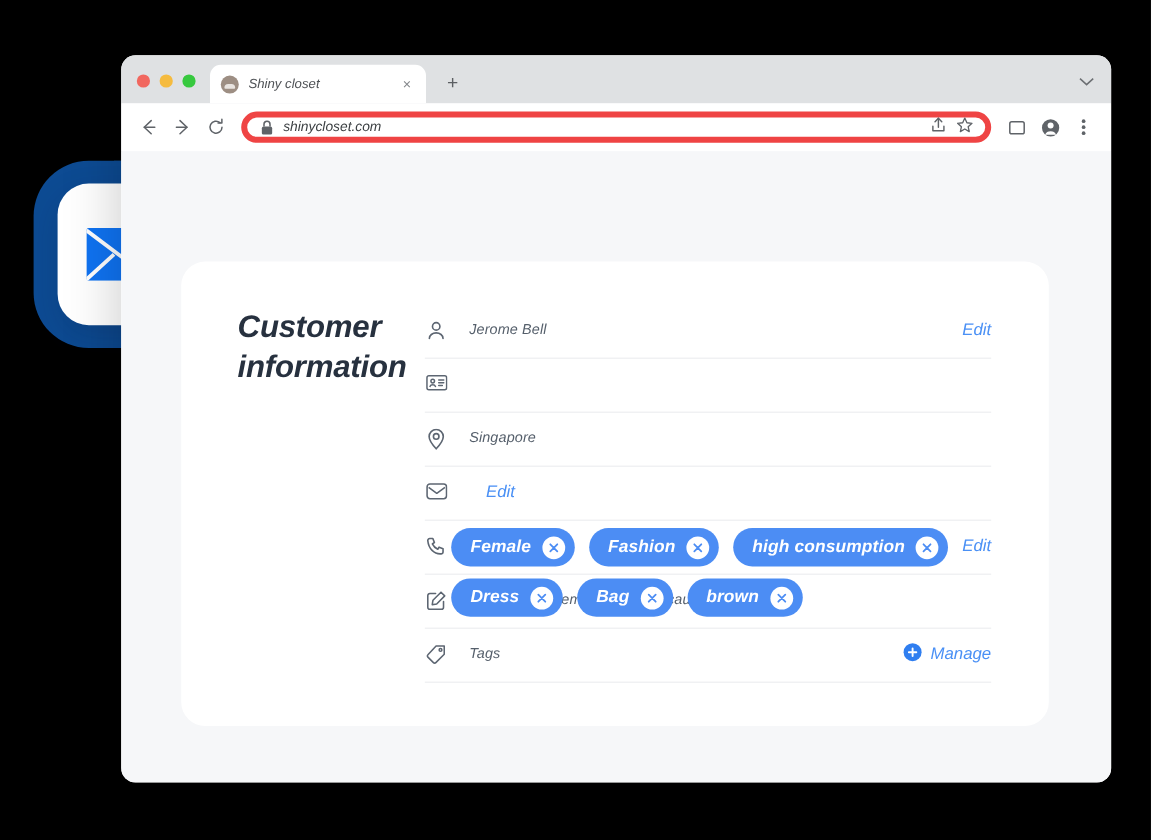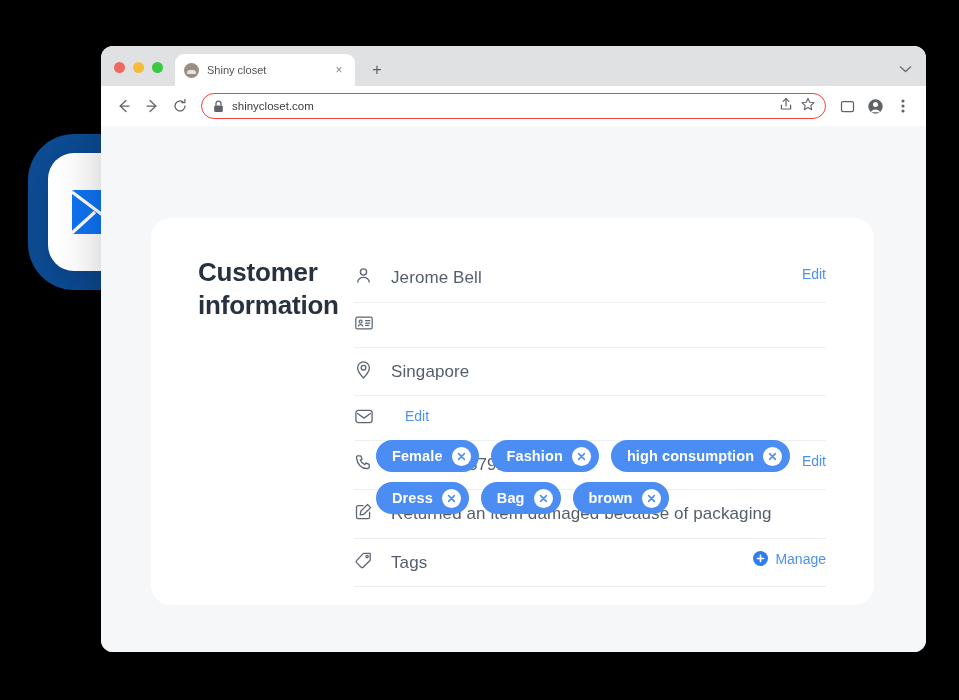--- a/index.html
+++ b/index.html
@@ -2,21 +2,21 @@
 <html><head>
 <meta charset="utf-8">
 <style>
   * { box-sizing: border-box; margin: 0; padding: 0; }
   html, body {
     width: 959px; height: 700px;
     background: #000000;
     font-family: "Liberation Sans", sans-serif;
     overflow: hidden;
   }
-  #stage { position: relative; width: 959px; height: 700px; }
+  #stage { position: relative; width: 959px; height: 700px; font-style: italic; }
 
   
   .navy-blob {
     position: absolute;
     left: 28px; top: 134px;
     width: 92px; height: 156px;
     background: #0d4b93;
     border-radius: 46px 0 0 46px;
   }
   .navy-blob-r {
@@ -115,21 +115,21 @@
   .tb-btn {
     width: 26px; height: 26px;
     display: flex; align-items: center; justify-content: center;
     color: #5f6368;
     flex: 0 0 auto;
   }
   .omnibox {
     flex: 1 1 auto;
     height: 26px;
     margin: 0 6px;
-    border: 1px solid #ef4444;
+    border: 5px solid #ef4444;
     border-radius: 14px;
     display: flex; align-items: center;
     padding: 0 6px 0 11px;
     background: #fff;
   }
   .lock { margin-right: 8px; display: flex; }
   .url { flex: 1 1 auto; font-size: 11.5px; color: #3c4043; }
   .omni-icons { display: flex; align-items: center; gap: 8px; padding-right: 4px; }
 
   
@@ -175,21 +175,21 @@
     padding: 12px 0 11px 0;
   }
   .row-icon {
     width: 19px; flex: 0 0 19px;
     display: flex; align-items: flex-start; justify-content: center;
     color: #5d6672;
     padding-top: 1px;
   }
   .row-value {
     flex: 1 1 auto;
-    font-size: 17px;
+    font-size: 12px;
     color: #555f6b;
     line-height: 1.45;
     letter-spacing: 0.1px;
   }
   .row-value.link { color: #4a90f5; }
   .row-action {
     flex: 0 0 auto;
     font-size: 14px;
     color: #4a90f5;
     padding-left: 14px;

